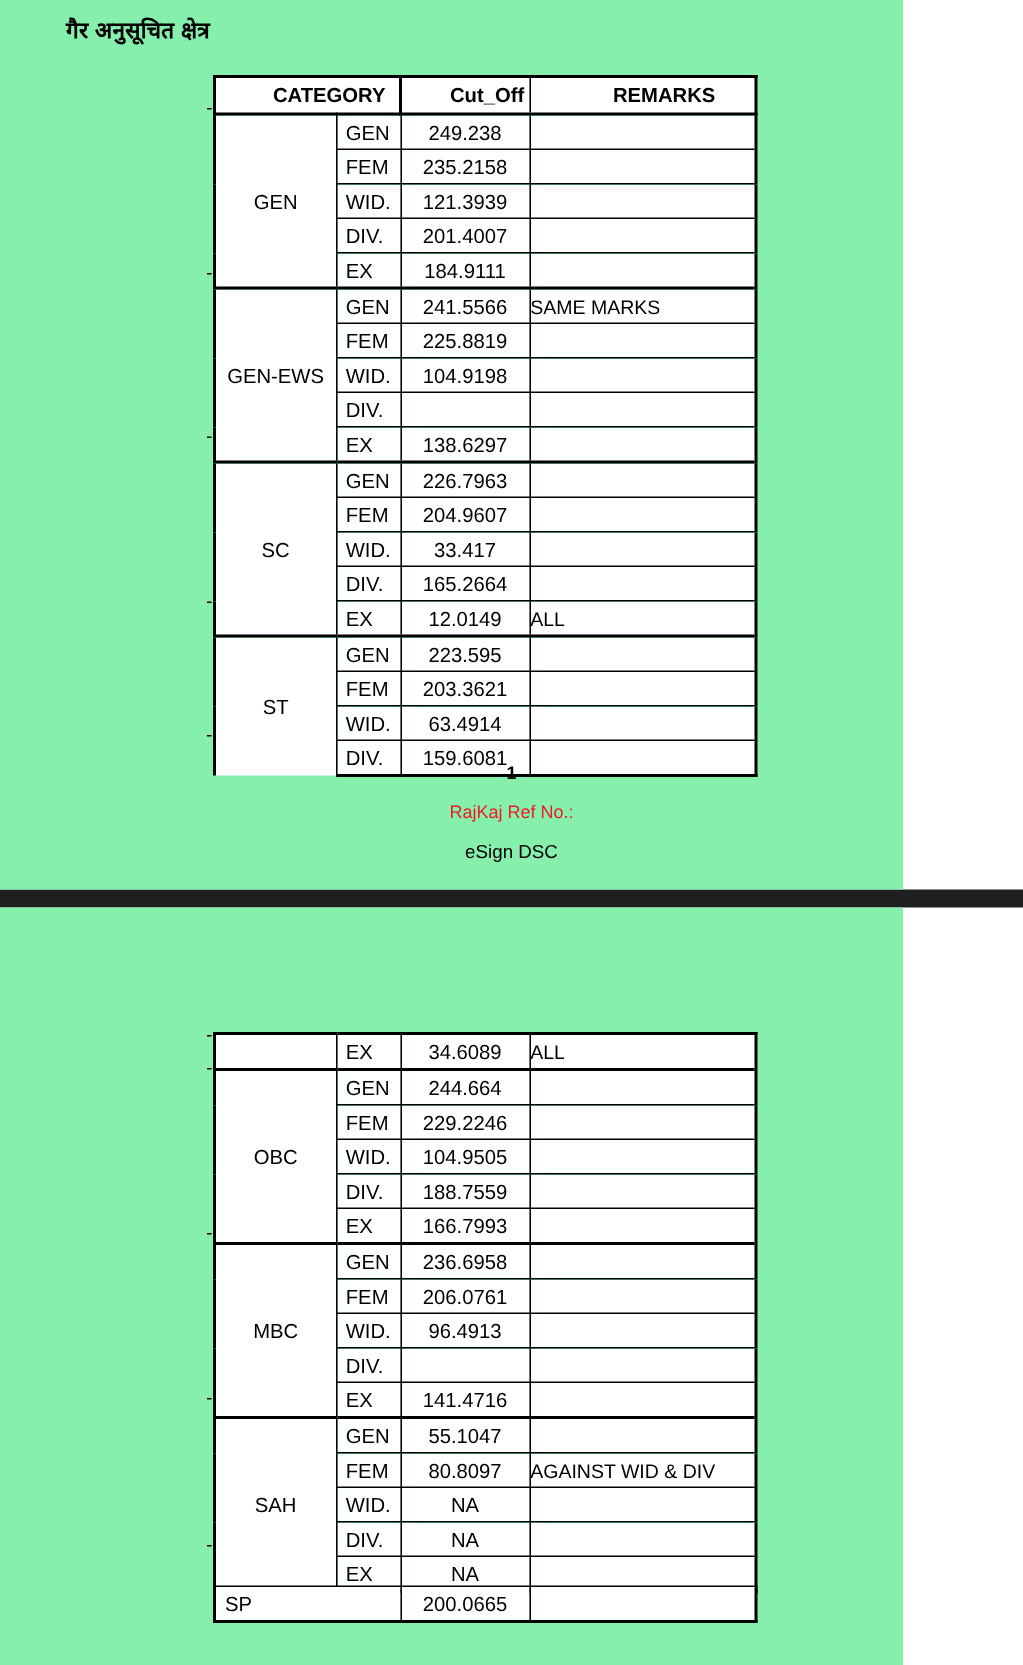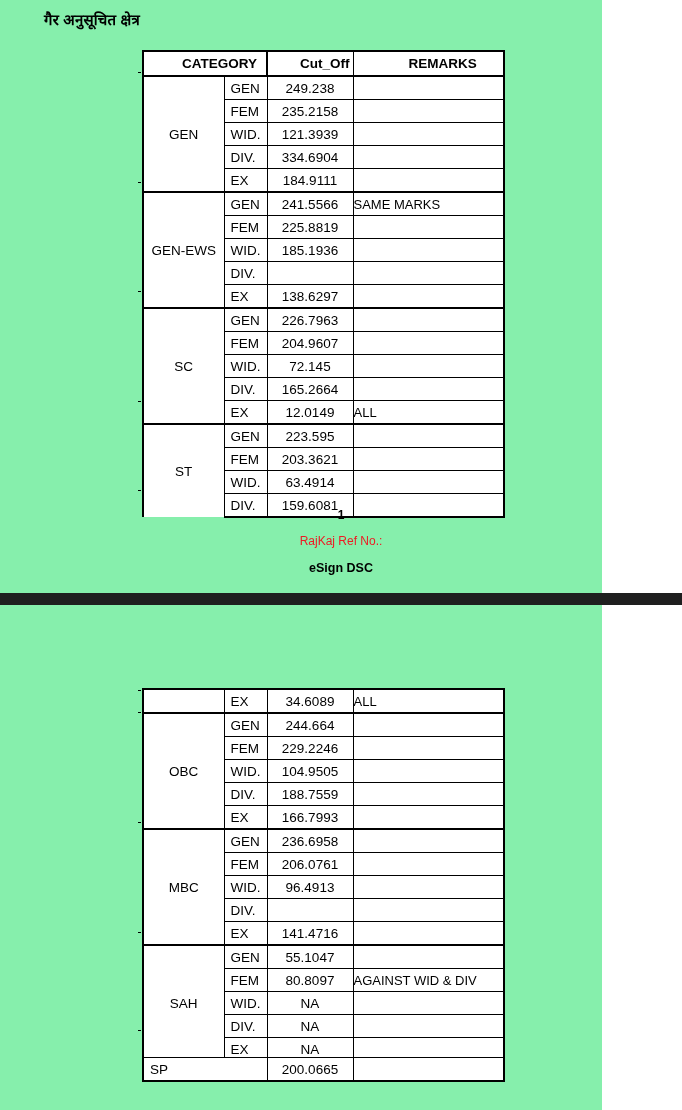--- a/index.html
+++ b/index.html
@@ -129,21 +129,20 @@
   .ref-line {
     font-size: 12px;
     font-weight: normal;
     line-height: 15px;
     margin: 12px;
   }
   .esign {
     font-size: 12.5px;
     color: #000000;
     margin: 6px 0 0 0;
-    font-weight: bold;
   }
 
   
   .tail-table { font-size: 13.5px; }
   td.tail-label {
     text-align: left;
     padding-left: 6px;
   }
 </style>
 </head>
@@ -187,42 +186,42 @@
           <td class="value">235.2158</td>
           <td class="remark tbl-outer-right"></td>
         </tr>
         <tr>
           <td class="sub">WID.</td>
           <td class="value">121.3939</td>
           <td class="remark tbl-outer-right"></td>
         </tr>
         <tr>
           <td class="sub">DIV.</td>
-          <td class="value">334.6904</td>
+          <td class="value">201.4007</td>
           <td class="remark tbl-outer-right"></td>
         </tr>
         <tr>
           <td class="sub">EX</td>
           <td class="value">184.9111</td>
           <td class="remark tbl-outer-right"></td>
         </tr>
         <tr class="group-start">
           <td class="cat tbl-outer-left" rowspan="5">GEN-EWS</td>
           <td class="sub">GEN</td>
           <td class="value">241.5566</td>
           <td class="remark tbl-outer-right">SAME MARKS</td>
         </tr>
         <tr>
           <td class="sub">FEM</td>
           <td class="value">225.8819</td>
           <td class="remark tbl-outer-right"></td>
         </tr>
         <tr>
           <td class="sub">WID.</td>
-          <td class="value">185.1936</td>
+          <td class="value">104.9198</td>
           <td class="remark tbl-outer-right"></td>
         </tr>
         <tr>
           <td class="sub">DIV.</td>
           <td class="value"></td>
           <td class="remark tbl-outer-right"></td>
         </tr>
         <tr>
           <td class="sub">EX</td>
           <td class="value">138.6297</td>
@@ -234,21 +233,21 @@
           <td class="value">226.7963</td>
           <td class="remark tbl-outer-right"></td>
         </tr>
         <tr>
           <td class="sub">FEM</td>
           <td class="value">204.9607</td>
           <td class="remark tbl-outer-right"></td>
         </tr>
         <tr>
           <td class="sub">WID.</td>
-          <td class="value">72.145</td>
+          <td class="value">33.417</td>
           <td class="remark tbl-outer-right"></td>
         </tr>
         <tr>
           <td class="sub">DIV.</td>
           <td class="value">165.2664</td>
           <td class="remark tbl-outer-right"></td>
         </tr>
         <tr>
           <td class="sub">EX</td>
           <td class="value">12.0149</td>

